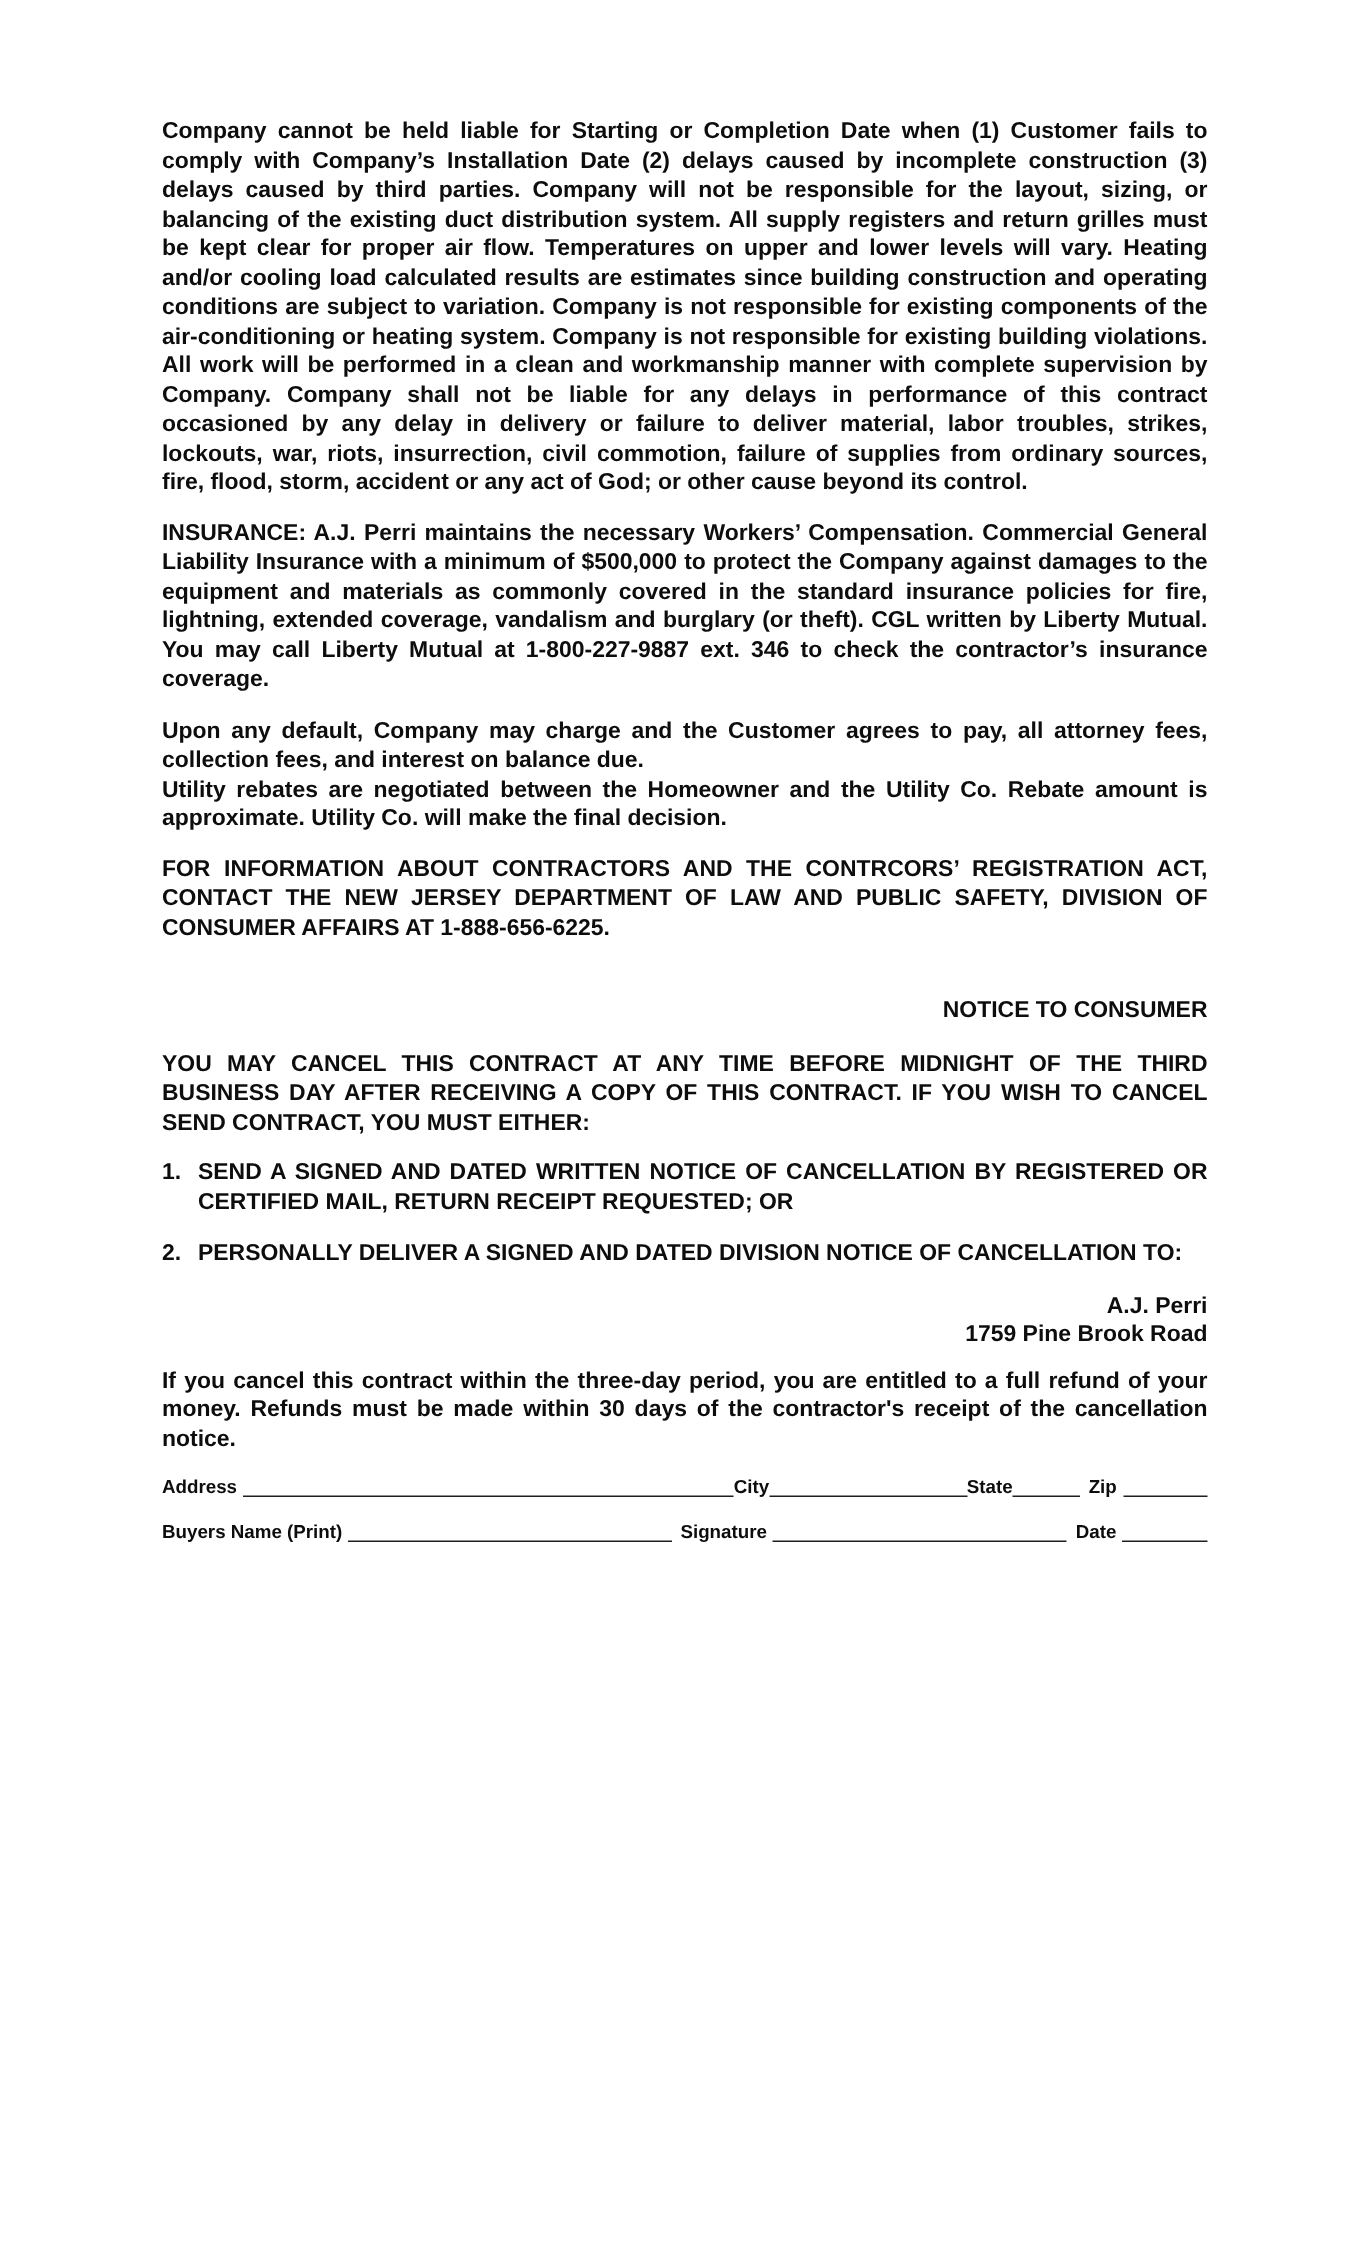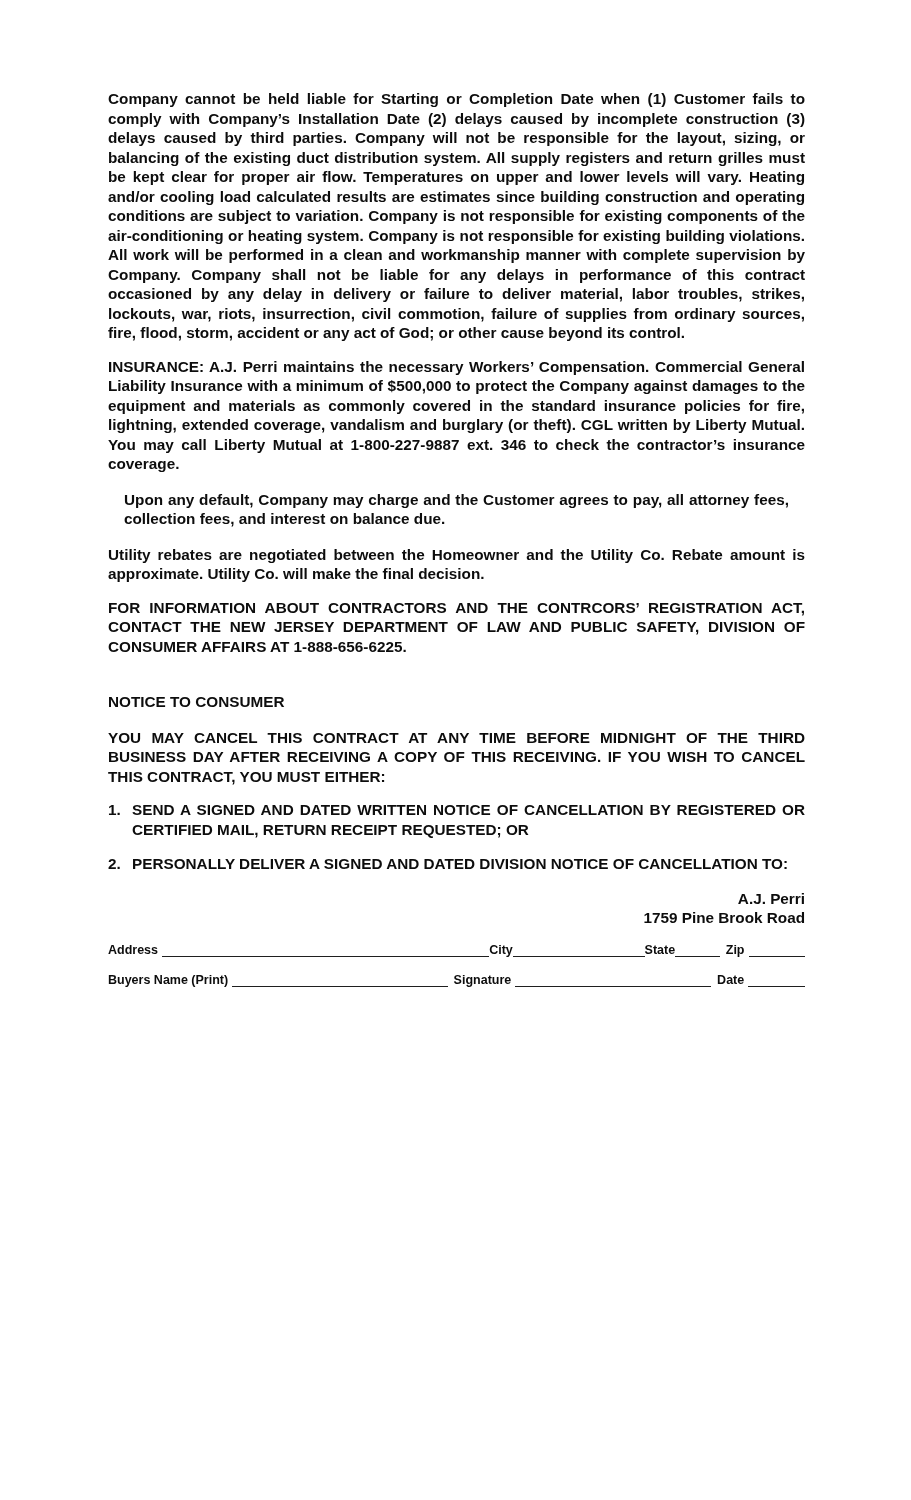--- a/index.html
+++ b/index.html
@@ -10,33 +10,33 @@
     -webkit-font-smoothing: antialiased;
   }
   .page {
     position: relative;
     width: 911px; height: 1500px;
     background: #ffffff;
     overflow: hidden;
   }
   .content {
     position: absolute;
-    left: 108px; top: 89px;
+    left: 108px; top: 78px;
     width: 697px;
     font-size: 15.3px;
     line-height: 19.5px;
     font-weight: bold;
     text-align: justify;
   }
   p.para { margin: 0 0 14px 0; }
-  p.para-tight { margin: 16px; }
+  p.para-tight { margin: 0; }
   p.para-ins { margin: 0 0 15px 0; }
   p.para-reg { margin: 0; }
   .notice-heading {
-    text-align: left;
+    text-align: right;
     margin: 36px 0 16px 0;
     font-weight: bold;
   }
   .intro { margin: 0 0 14px 0; }
   .list-item {
     display: flex;
     margin: 0 0 15px 0;
   }
   .list-item .num {
     flex: 0 0 24px;
@@ -86,37 +86,38 @@
     <p class="para-ins">INSURANCE: A.J. Perri maintains the necessary Workers’ Compensation. Commercial General Liability Insurance with a minimum of $500,000 to protect the Company against damages to the equipment and materials as commonly covered in the standard insurance policies for fire, lightning, extended coverage, vandalism and burglary (or theft). CGL written by Liberty Mutual.  You may call Liberty Mutual at 1-800-227-9887 ext. 346 to check the contractor’s insurance coverage.</p>
 
     <p class="para-tight">Upon any default, Company may charge and the Customer agrees to pay, all attorney fees, collection fees, and interest on balance due.</p>
 
     <p class="para">Utility rebates are negotiated between the Homeowner and the Utility Co. Rebate amount is approximate. Utility Co. will make the final decision.</p>
 
     <p class="para-reg">FOR INFORMATION ABOUT CONTRACTORS AND THE CONTRCORS’ REGISTRATION ACT, CONTACT THE NEW JERSEY DEPARTMENT OF LAW AND PUBLIC SAFETY, DIVISION OF CONSUMER AFFAIRS AT 1-888-656-6225.</p>
 
     <div class="notice-heading">NOTICE TO CONSUMER</div>
 
-    <p class="intro">YOU MAY CANCEL THIS CONTRACT AT ANY TIME BEFORE MIDNIGHT OF THE THIRD BUSINESS DAY AFTER RECEIVING A COPY OF THIS RECEIVING. IF YOU WISH TO CANCEL THIS CONTRACT, YOU MUST EITHER:</p>
+    <p class="intro">YOU MAY CANCEL THIS CONTRACT AT ANY TIME BEFORE MIDNIGHT OF THE THIRD BUSINESS DAY AFTER RECEIVING A COPY OF THIS CONTRACT. IF YOU WISH TO CANCEL SEND CONTRACT, YOU MUST EITHER:</p>
 
     <div class="list-item">
       <span class="num">1.</span>
       <div class="item-text">SEND A SIGNED AND DATED WRITTEN NOTICE OF CANCELLATION BY REGISTERED OR CERTIFIED MAIL, RETURN RECEIPT REQUESTED; OR</div>
     </div>
 
     <div class="list-item">
       <span class="num">2.</span>
       <div class="item-text">PERSONALLY DELIVER A SIGNED AND DATED DIVISION NOTICE OF CANCELLATION TO:</div>
     </div>
 
     <div class="company-address">
       <div>A.J. Perri</div>
       <div>1759 Pine Brook Road</div>
     </div>
 
+    <p class="refund">If you cancel this contract within the three-day period, you are entitled to a full refund of your money. Refunds must be made within 30 days of the contractor's receipt of the cancellation notice.</p>
 
     <div class="sig-row">
       <span class="sig-label">Address</span>
       <span class="sline g330 ml4"></span>
       <span class="sig-label">City</span>
       <span class="sline g133"></span>
       <span class="sig-label">State</span>
       <span class="sline g45"></span>
       <span class="sig-label ml6 mr4">Zip</span>
       <span class="sline g57"></span>

